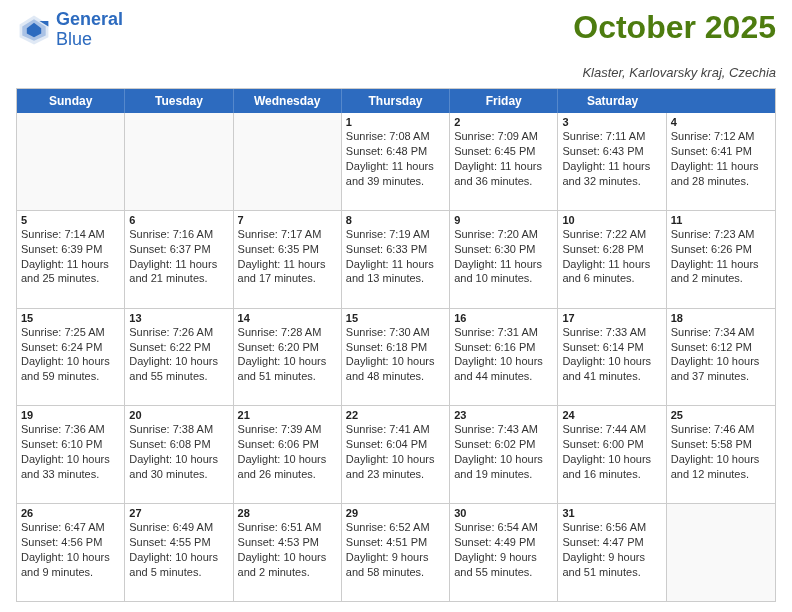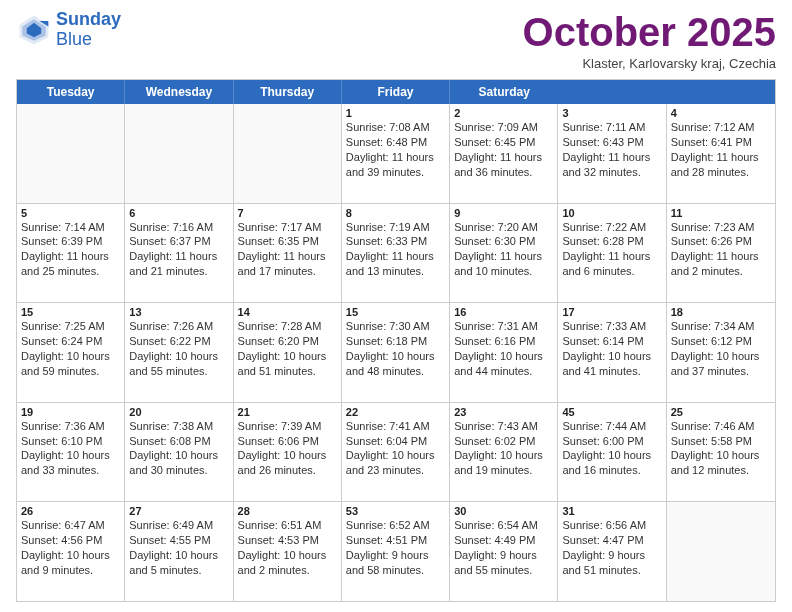--- a/index.html
+++ b/index.html
@@ -40,29 +40,30 @@
     }
     .logo-icon {
       width: 36px;
       height: 36px;
       margin-right: 4px;
     }
     .title-block {
       text-align: right;
     }
     .month-title {
-      font-size: 40px;
-      font-weight: bold;
-      color: #701a75;
+      font-size: 32px;
+      font-weight: bold;
+      color: #4d7c0f;
       line-height: 1.1;
     }
     .location {
       font-size: 13px;
       color: #444;
-      margin-top: 2px;
+      margin-top: 20px;
+      font-style: italic;
     }
     .calendar {
       flex: 1;
       display: flex;
       flex-direction: column;
       border: 1px solid #ccc;
     }
     .cal-header {
       display: grid;
       grid-template-columns: repeat(7, 1fr);
@@ -121,33 +122,34 @@
   <div class="header">
     <div class="logo">
       <svg class="logo-icon" viewBox="0 0 40 40">
         <polygon points="20,4 36,14 36,28 20,36 4,28 4,14" fill="#2d6bbf" opacity="0.15"></polygon>
         <polygon points="20,8 33,16 33,26 20,32 7,26 7,16" fill="#2d6bbf" opacity="0.3"></polygon>
         <polygon points="20,12 28,18 28,24 20,28 12,24 12,18" fill="#2d6bbf"></polygon>
         <polygon points="26,10 36,16 36,10" fill="#2d6bbf"></polygon>
       </svg>
       <div>
         <div class="logo-text">
-          <span>Sunday</span><br>
+          <span>General</span><br>
           <span style="color:#2d6bbf;font-weight:normal;">Blue</span>
         </div>
       </div>
     </div>
     <div class="title-block">
       <div class="month-title">October 2025</div>
       <div class="location">Klaster, Karlovarsky kraj, Czechia</div>
     </div>
   </div>
 
   <div class="calendar">
     <div class="cal-header">
+      <div class="cal-header-cell">Sunday</div>
       <div class="cal-header-cell">Tuesday</div>
       <div class="cal-header-cell">Wednesday</div>
       <div class="cal-header-cell">Thursday</div>
       <div class="cal-header-cell">Friday</div>
       <div class="cal-header-cell">Saturday</div>
     </div>
     <div class="cal-body" id="cal-body">
     <div class="cal-row">
           <div class="cal-cell empty"></div>
           <div class="cal-cell empty"></div>
@@ -244,21 +246,21 @@
           </div>
           <div class="cal-cell">
             <span class="day-num">22</span>
             <div class="cell-text">Sunrise: 7:41 AM<br>Sunset: 6:04 PM<br>Daylight: 10 hours<br>and 23 minutes.</div>
           </div>
           <div class="cal-cell">
             <span class="day-num">23</span>
             <div class="cell-text">Sunrise: 7:43 AM<br>Sunset: 6:02 PM<br>Daylight: 10 hours<br>and 19 minutes.</div>
           </div>
           <div class="cal-cell">
-            <span class="day-num">45</span>
+            <span class="day-num">24</span>
             <div class="cell-text">Sunrise: 7:44 AM<br>Sunset: 6:00 PM<br>Daylight: 10 hours<br>and 16 minutes.</div>
           </div>
           <div class="cal-cell">
             <span class="day-num">25</span>
             <div class="cell-text">Sunrise: 7:46 AM<br>Sunset: 5:58 PM<br>Daylight: 10 hours<br>and 12 minutes.</div>
           </div>
         </div>
         <div class="cal-row">
           <div class="cal-cell">
             <span class="day-num">26</span>
@@ -266,21 +268,21 @@
           </div>
           <div class="cal-cell">
             <span class="day-num">27</span>
             <div class="cell-text">Sunrise: 6:49 AM<br>Sunset: 4:55 PM<br>Daylight: 10 hours<br>and 5 minutes.</div>
           </div>
           <div class="cal-cell">
             <span class="day-num">28</span>
             <div class="cell-text">Sunrise: 6:51 AM<br>Sunset: 4:53 PM<br>Daylight: 10 hours<br>and 2 minutes.</div>
           </div>
           <div class="cal-cell">
-            <span class="day-num">53</span>
+            <span class="day-num">29</span>
             <div class="cell-text">Sunrise: 6:52 AM<br>Sunset: 4:51 PM<br>Daylight: 9 hours<br>and 58 minutes.</div>
           </div>
           <div class="cal-cell">
             <span class="day-num">30</span>
             <div class="cell-text">Sunrise: 6:54 AM<br>Sunset: 4:49 PM<br>Daylight: 9 hours<br>and 55 minutes.</div>
           </div>
           <div class="cal-cell">
             <span class="day-num">31</span>
             <div class="cell-text">Sunrise: 6:56 AM<br>Sunset: 4:47 PM<br>Daylight: 9 hours<br>and 51 minutes.</div>
           </div>

